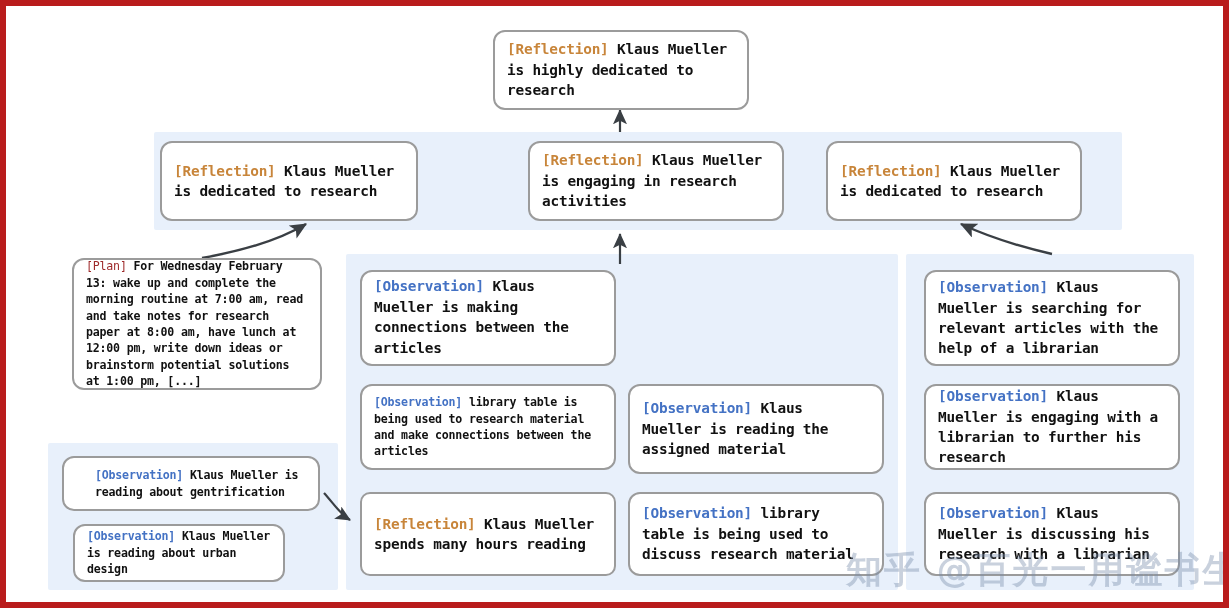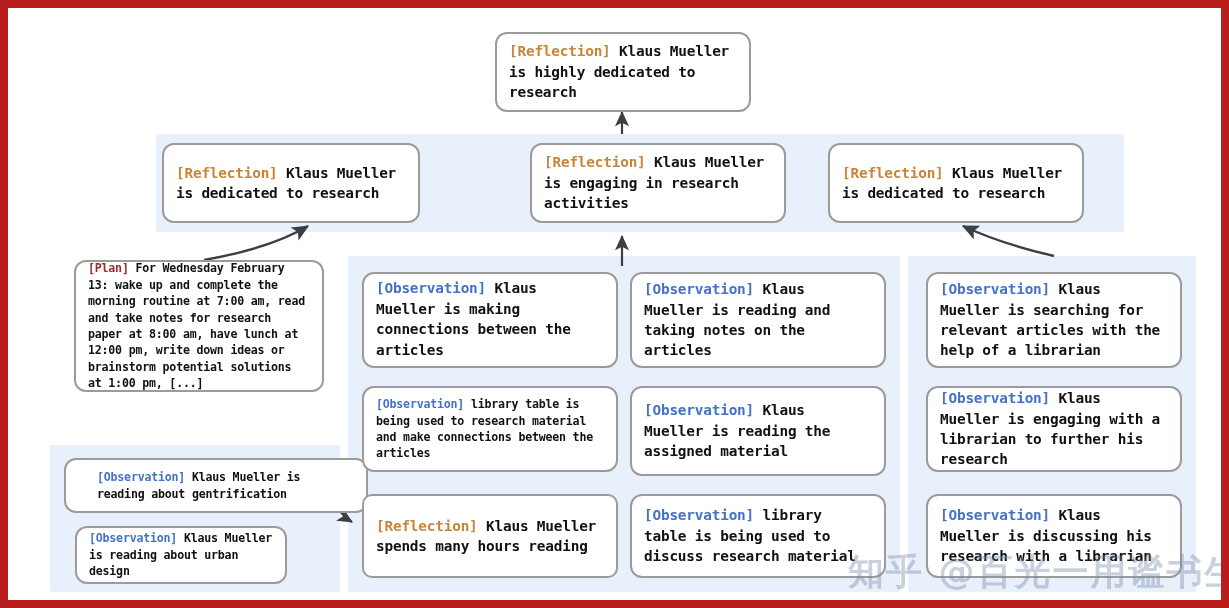--- a/index.html
+++ b/index.html
@@ -1,38 +1,38 @@
 <!DOCTYPE html>
 <html><head>
 <meta charset="utf-8">
 <style>
   html,body{margin:0;padding:0;background:#fff;}
   body{width:1229px;height:608px;overflow:hidden;
        font-family:"DejaVu Sans Mono","Liberation Mono",monospace;}
 
   #page{position:relative;width:1229px;height:608px;box-sizing:border-box;
-        border:8px solid #b91c1c;background:#ffffff;overflow:hidden;}
+        border:6px solid #b91c1c;background:#ffffff;overflow:hidden;}
 
   
   .band{position:absolute;background:#e8f0fb;border-radius:2px;}
 
   
   .node{position:absolute;box-sizing:border-box;background:#ffffff;
         border:2px solid #9b9b9b;border-radius:12px;
         display:flex;align-items:center;
         padding:6px 12px;
         color:#111;font-weight:bold;line-height:1.42;
         letter-spacing:-0.2px;}
   .node .txt{display:block;}
   .f15{font-size:14.4px;}
   .f12{font-size:11.6px;}
 
   .tag-reflection{color:#c8853a;font-weight:bold;}
   .tag-observation{color:#4472c4;font-weight:bold;}
-  .tag-plan{color:#9e2a2b;font-weight:bold;}
+  .tag-plan{color:#9e2a2b;font-weight:normal;}
 
   
   #arrows{position:absolute;left:0;top:0;width:1229px;height:608px;
           pointer-events:none;}
 
   
   .wm{position:absolute;left:840px;top:540px;
       font-family:"DejaVu Sans","Liberation Sans",sans-serif;
       font-size:36px;color:rgba(120,140,170,0.40);
       white-space:nowrap;font-weight:bold;letter-spacing:2px;
@@ -92,21 +92,21 @@
       <span class="tag-reflection">[Reflection]</span><span> Klaus Mueller is dedicated to research</span>
     </span>
   </div>
 
   <div class="node f12" style="left:66px;top:252px;width:250px;height:132px;align-items:center;">
     <span class="txt">
       <span class="tag-plan">[Plan]</span><span> For Wednesday February 13: wake up and complete the morning routine at 7:00 am, read and take notes for research paper at 8:00 am, have lunch at 12:00 pm, write down ideas or brainstorm potential solutions at 1:00 pm, [...]</span>
     </span>
   </div>
 
-  <div class="node f12" style="left:56px;top:450px;width:304px;height:55px;padding-left:31px;">
+  <div class="node f12" style="left:56px;top:450px;width:258px;height:55px;padding-left:31px;">
     <span class="txt">
       <span class="tag-observation">[Observation]</span><span> Klaus Mueller is reading about gentrification</span>
     </span>
   </div>
 
   <div class="node f12" style="left:67px;top:518px;width:212px;height:58px;">
     <span class="txt">
       <span class="tag-observation">[Observation]</span><span> Klaus Mueller is reading about urban design</span>
     </span>
   </div>
@@ -122,25 +122,20 @@
       <span class="tag-observation">[Observation]</span><span> library table is being used to research material and make connections between the articles</span>
     </span>
   </div>
 
   <div class="node f15" style="left:354px;top:486px;width:256px;height:84px;border-radius:10px;">
     <span class="txt">
       <span class="tag-reflection">[Reflection]</span><span> Klaus Mueller spends many hours reading</span>
     </span>
   </div>
 
-  <div class="node f15" style="left:622px;top:264px;width:256px;height:96px;">
-    <span class="txt">
-      <span class="tag-observation">[Observation]</span><span> Klaus Mueller is reading and taking notes on the articles</span>
-    </span>
-  </div>
 
   <div class="node f15" style="left:622px;top:378px;width:256px;height:90px;">
     <span class="txt">
       <span class="tag-observation">[Observation]</span><span> Klaus Mueller is reading the assigned material</span>
     </span>
   </div>
 
   <div class="node f15" style="left:622px;top:486px;width:256px;height:84px;">
     <span class="txt">
       <span class="tag-observation">[Observation]</span><span> library table is being used to discuss research material</span>

